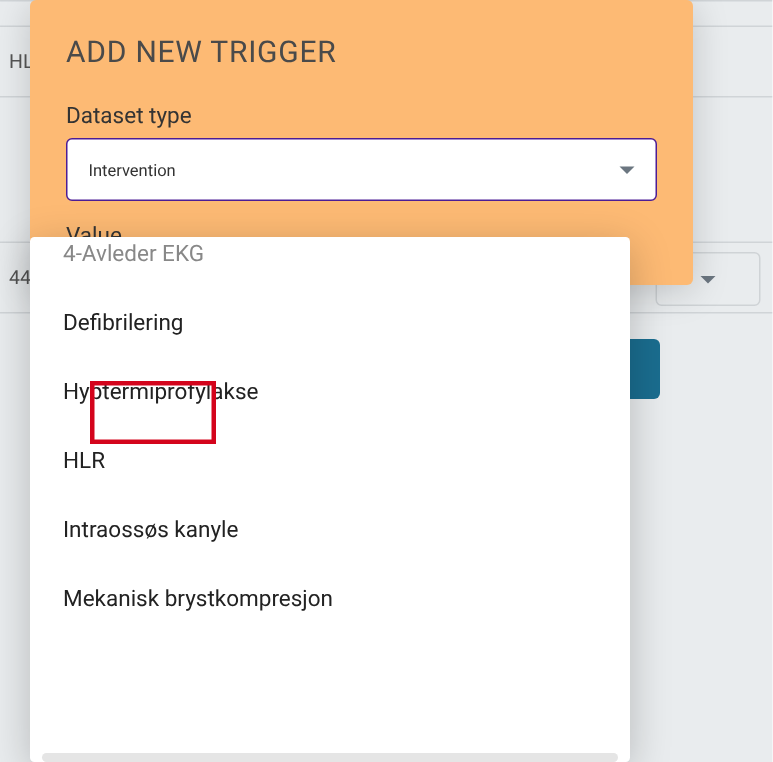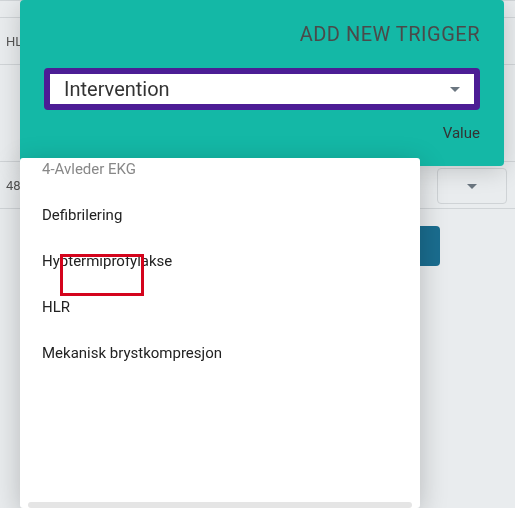--- a/index.html
+++ b/index.html
@@ -48,51 +48,50 @@
     width: 0; height: 0;
     border-left: 5px solid transparent;
     border-right: 5px solid transparent;
     border-top: 5px solid #6b7680;
   }
 
   .modal {
     position: absolute;
     top: 0;
     left: 20px;
-    width: 484px;
-    background: #14b8a6;
+    width: 442px;
+    background: #fdba74;
     border-radius: 4px;
     box-shadow: 0 4px 24px rgba(0,0,0,0.18);
     padding: 22px 24px 24px 24px;
     z-index: 10;
-    text-align: right;
   }
   .modal-title {
     font-size: 20px;
     letter-spacing: 0.5px;
     color: #4a4a4a;
     font-weight: 400;
     margin-bottom: 22px;
   }
   .field-label {
     font-size: 15px;
     color: #333;
     margin-bottom: 6px;
   }
   .select {
     width: 100%;
     height: 42px;
-    border: 6px solid #4c1d95;
+    border: 1px solid #4c1d95;
     border-radius: 4px;
     display: flex;
     align-items: center;
     justify-content: space-between;
     padding: 4px 14px;
     color: #333;
-    font-size: 20px;
+    font-size: 11px;
     margin-bottom: 14px;
     background: #fff;
     cursor: pointer;
   }
   .select .caret {
     width: 0; height: 0;
     border-left: 5px solid transparent;
     border-right: 5px solid transparent;
     border-top: 5px solid #6b7680;
   }
@@ -169,44 +168,46 @@
   }
 </style>
 </head>
 <body>
 
 <div class="bg-region">
   <div class="bg-row bg-row1">
     <span>HL</span>
   </div>
   <div class="bg-row bg-row2">
-    <span>48</span>
+    <span>44</span>
   </div>
   <div class="bg-button">
     <span class="bg-caret"></span>
   </div>
 </div>
 
 <div class="modal">
   <div class="modal-title">ADD NEW TRIGGER</div>
 
+  <div class="field-label">Dataset type</div>
   <div class="select">
     <span>Intervention</span>
     <span class="caret"></span>
   </div>
 
   <div class="value-label">Value</div>
 </div>
 
 <div class="primary-btn"></div>
 
 <div class="dropdown">
   <div class="dropdown-list">
     <div class="option clipped-top">4-Avleder EKG</div>
     <div class="option">Defibrilering</div>
     <div class="option">Hyptermiprofylakse</div>
     <div class="option">HLR</div>
+    <div class="option">Intraossøs kanyle</div>
     <div class="option">Mekanisk brystkompresjon</div>
     <div class="scrollbar-track"></div>
   </div>
 </div>
 
 <div class="highlight-box"></div>
 
 </body></html>

